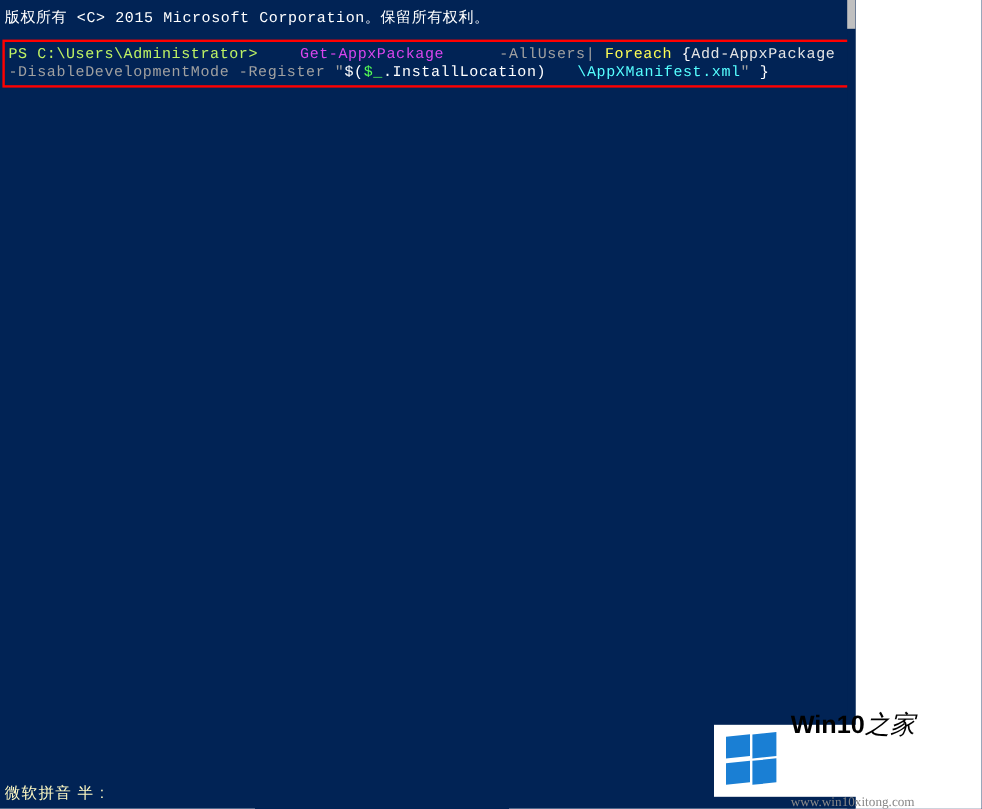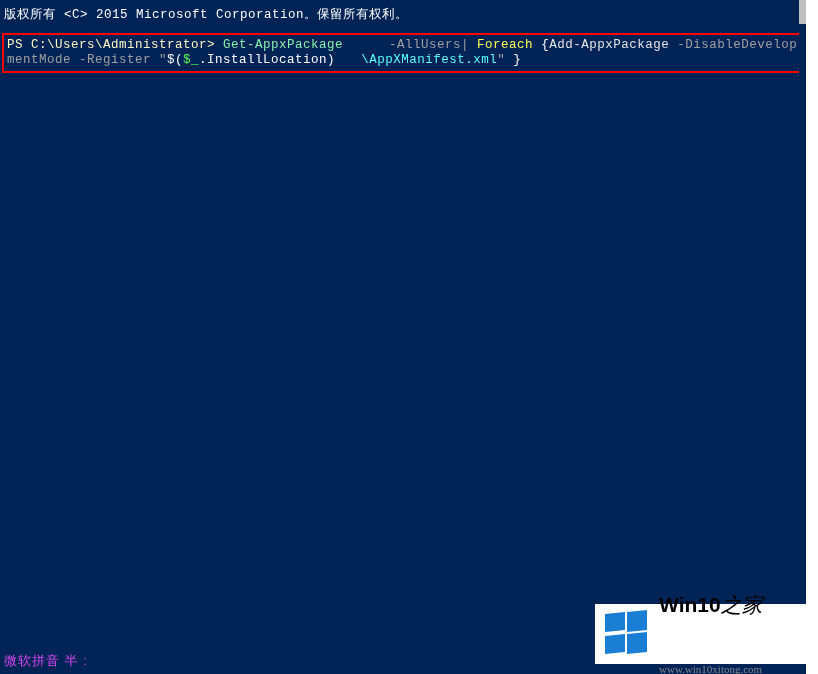--- a/index.html
+++ b/index.html
@@ -9,21 +9,21 @@
     }
     body {
       width: 818px;
       height: 674px;
       background: #ffffff;
       font-family: Consolas, 'Courier New', monospace;
       position: relative;
       overflow: hidden;
     }
     .terminal {
-      width: 806px;
+      width: 713px;
       height: 674px;
       background: #012355;
       position: relative;
       overflow: hidden;
     }
     .copyright-line {
       color: #ffffff;
       font-size: 12.5px;
       padding: 6px 4px 4px 4px;
       white-space: pre;
@@ -32,39 +32,39 @@
     .command-box {
       border: 2px solid #ff0000;
       margin: 6px 2px 2px 2px;
       padding: 3px 3px 3px 3px;
       font-size: 12.5px;
       white-space: pre-wrap;
       word-break: break-all;
       line-height: 15px;
       letter-spacing: 0.5px;
     }
-    .ps-prompt { color: #fef9c3; }
-    .ps-cmd { color: #86efac; }
+    .ps-prompt { color: #bef264; }
+    .ps-cmd { color: #d946ef; margin-left: 27px; }
     .ps-param { color: #a0a0a0; margin-left: 38px; }
     .ps-bar { color: #a0a0a0; }
     .ps-keyword { color: #ffff55; }
     .ps-brace { color: #ffffff; }
     .ps-cmd2 { color: #e5e5e5; }
     .ps-param2 { color: #a0a0a0; }
     .ps-quote { color: #a0a0a0; }
     .ps-dollar { color: #55ff55; }
     .ps-prop { color: #ffffff; }
     .ps-path { color: #55ffff; margin-left: 26px; }
     .ps-endquote { color: #a0a0a0; }
     .ps-endbrace { color: #ffffff; }
     .ime-status {
       position: absolute;
       bottom: 4px;
       left: 4px;
-      color: #d946ef;
+      color: #fef9c3;
       font-size: 13px;
       font-family: SimSun, 'Microsoft YaHei', sans-serif;
       letter-spacing: 1px;
     }
     .scrollbar {
       position: absolute;
       top: 0;
       right: 0;
       width: 7px;
       height: 674px;

